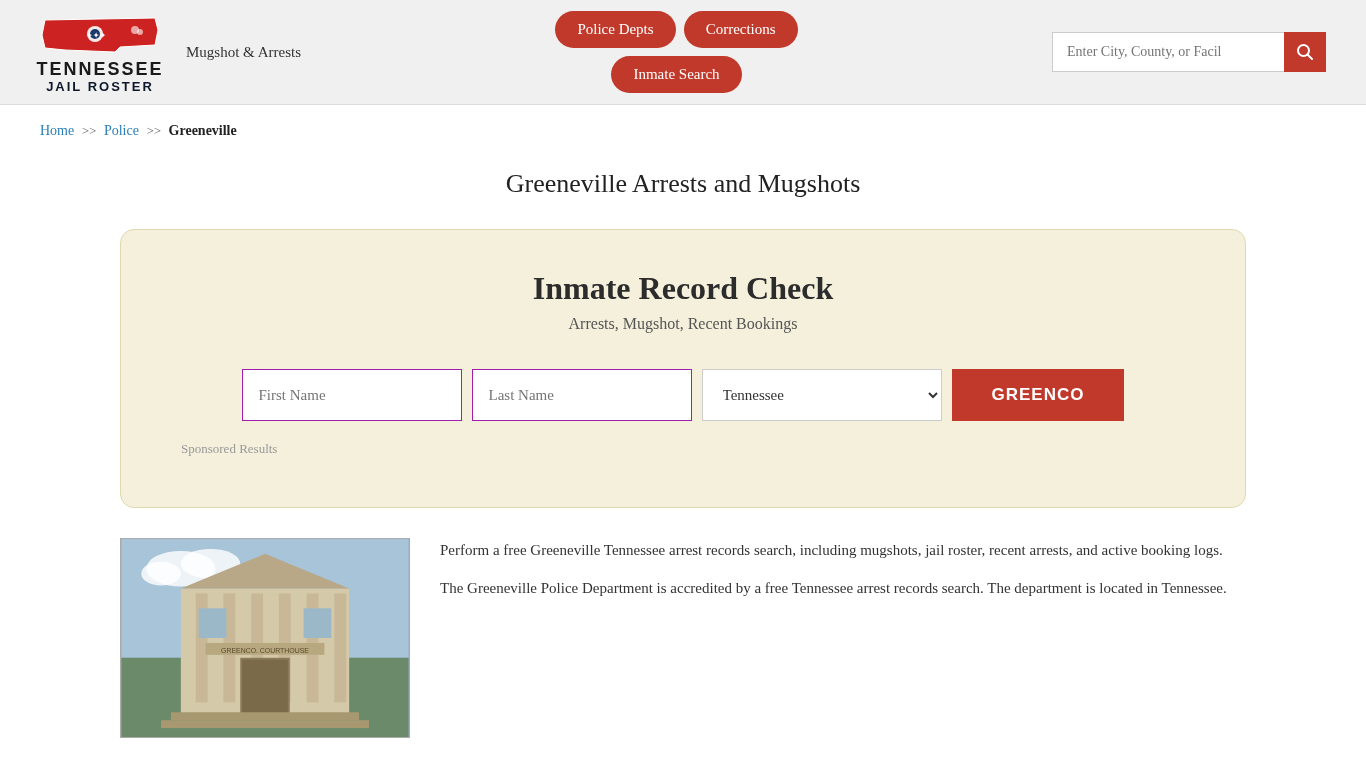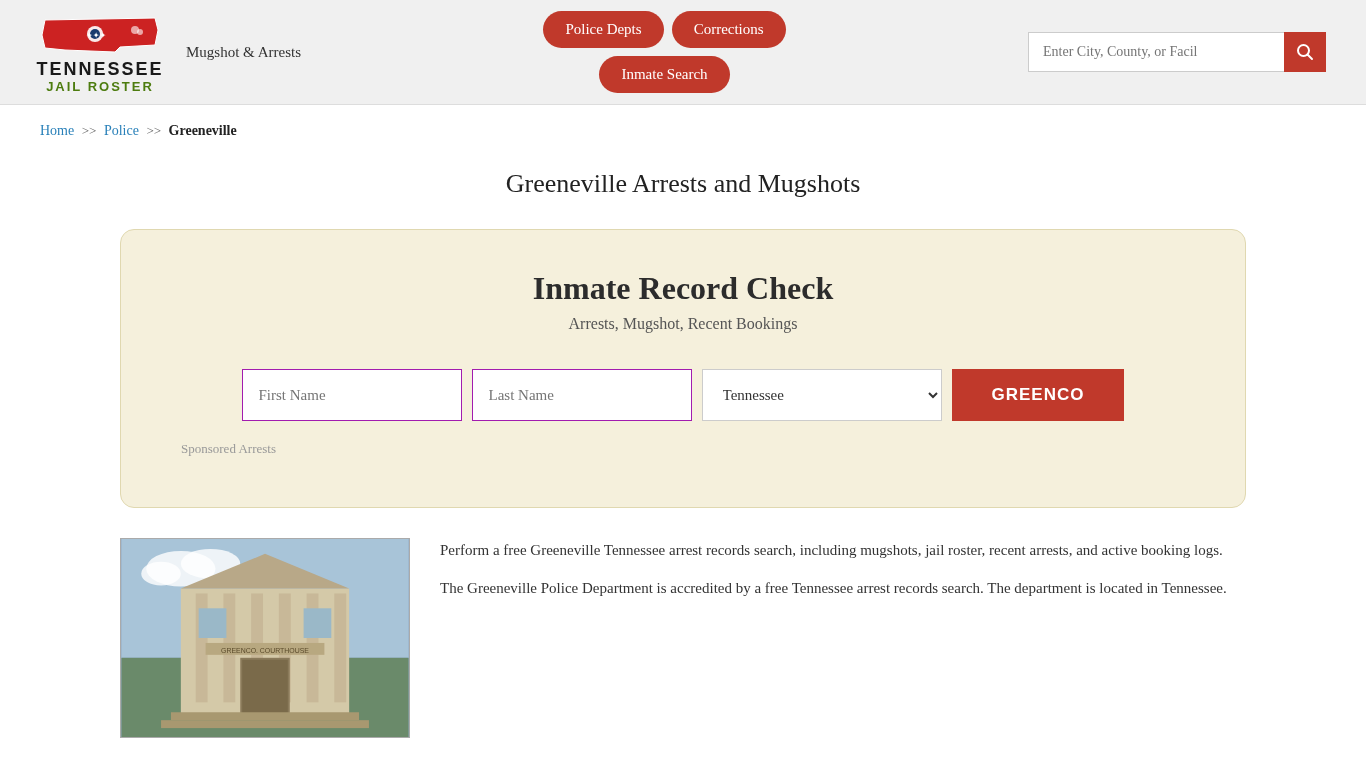--- a/index.html
+++ b/index.html
@@ -35,21 +35,21 @@
     .logo-tennessee {
       font-size: 18px;
       font-weight: bold;
       letter-spacing: 2px;
       color: #1a1a1a;
       font-family: Arial, sans-serif;
     }
     .logo-jail-roster {
       font-size: 13px;
       letter-spacing: 2px;
-      color: #4d7c0f;
+      color: #0f172a;
       font-family: Arial, sans-serif;
       font-weight: bold;
     }
     .mugshot-arrests {
       font-size: 15px;
       color: #333;
       font-family: Georgia, serif;
       margin-left: 10px;
     }
     .nav-area {
@@ -76,21 +76,21 @@
       font-weight: 500;
       transition: background 0.2s;
     }
 
     .search-area {
       display: flex;
       align-items: center;
       gap: 0;
     }
     .search-input {
-      width: 256px;
+      width: 232px;
       padding: 10px 14px;
       border: 1px solid #ccc;
       border-right: none;
       font-size: 14px;
       font-family: Georgia, serif;
       outline: none;
       height: 40px;
     }
     .search-btn-header {
       background: #c0392b;
@@ -312,21 +312,21 @@
     <input class="form-input" type="text" placeholder="Last Name" style="">
     <select class="form-select">
       <option>Tennessee</option>
       <option>Alabama</option>
       <option>Georgia</option>
       <option>Kentucky</option>
       <option>Virginia</option>
     </select>
     <button class="search-main-btn">GREENCO</button>
   </div>
-  <p class="sponsored-label">Sponsored Arrests</p>
+  <p class="sponsored-label">Sponsored Results</p>
 </div>
 
 <div class="content-section">
   <div class="content-image">
     
     <svg class="building-illustration" viewBox="0 0 290 200">
       <rect width="290" height="200" fill="#7a9bbb"></rect>
 
       <rect width="290" height="120" fill="#a8c4d8"></rect>
 

